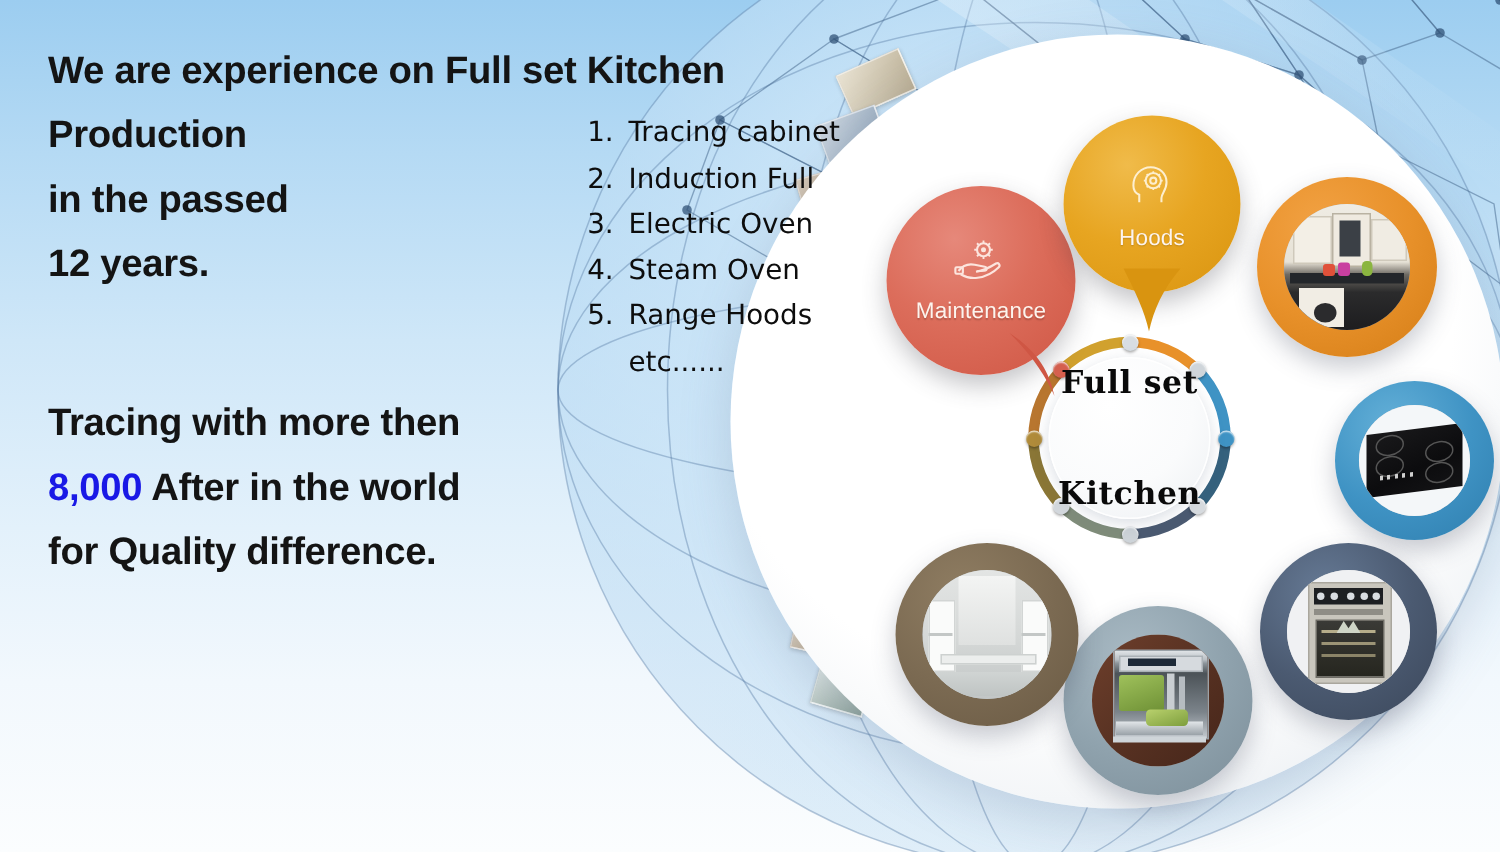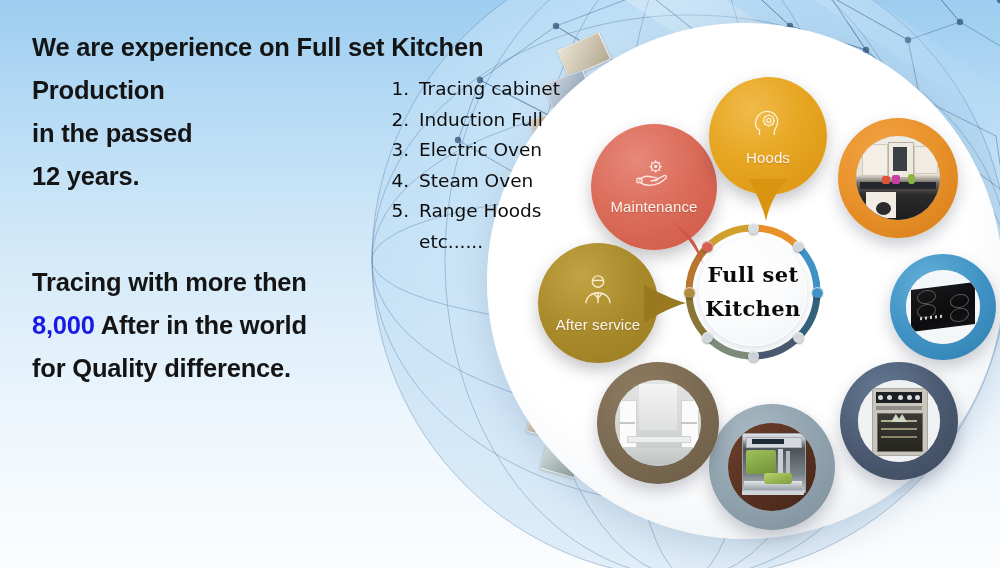--- a/index.html
+++ b/index.html
@@ -48,21 +48,21 @@
     box-shadow:0 10px 34px rgba(90,110,140,.22);
   }
 
   
   .hub{position:absolute;left:683px;top:222px;width:140px;height:140px;}
   .hub-ring{position:absolute;inset:0;}
   .hub-inner{
     position:absolute;left:16px;top:16px;width:108px;height:108px;border-radius:50%;
     background:radial-gradient(circle at 38% 30%,#ffffff 0%,#fafbfc 55%,#eceff2 100%);
     box-shadow:0 3px 10px rgba(70,90,120,.20), inset 0 0 0 1px rgba(255,255,255,.9);
-    display:flex;flex-direction:column;align-items:center;justify-content:center;
+    display:flex;flex-direction:column;align-items:center;justify-content:space-between;
   }
   .hub-inner span{
     font-family:"DejaVu Serif", serif;font-weight:bold;color:#0a0a0a;
     font-size:21px;line-height:34px;letter-spacing:.4px;
   }
   .hub-dot{
     position:absolute;width:11px;height:11px;border-radius:50%;
     box-shadow:0 1px 2px rgba(0,0,0,.35), inset 0 1px 1px rgba(255,255,255,.75);
   }
 
@@ -281,36 +281,20 @@
           <path d="M21 9.6v1.8M21 22.6v1.8M28.4 17h-1.8M15.4 17h-1.8M26.2 11.8l-1.3 1.3M17.1 20.9l-1.3 1.3M26.2 22.2l-1.3-1.3M17.1 13.1l-1.3-1.3"></path>
         </g>
       </svg>
     </span>
     <span class="lbl">Hoods</span>
     <svg style="position:absolute;left:38px;top:100px;" width="46" height="48" viewBox="0 0 46 48">
       <path d="M2 2 C10 18 16 30 19 44 C22 30 28 16 40 2 Z" fill="#d99410"></path>
     </svg>
   </div>
 
-  <div class="bubble" style="left:538px;top:243px;width:120px;height:120px;
-              background:radial-gradient(circle at 36% 28%,#c3a445 0%,#ab8c2c 46%,#98791f 100%);">
-    <span class="ico">
-      <svg width="32" height="34" viewBox="0 0 36 38" fill="none" stroke="#fdf3d8" stroke-width="1.6">
-        <circle cx="18" cy="9.5" r="6.4"></circle>
-        <path d="M11.8 8.2h12.4"></path>
-        <path d="M4.5 34c0-7 6-12 13.5-12s13.5 5 13.5 12"></path>
-        <path d="M18 22v12"></path>
-        <path d="M13.4 23.2 18 28l4.6-4.8"></path>
-      </svg>
-    </span>
-    <span class="lbl">After service</span>
-    <svg style="position:absolute;left:104px;top:38px;" width="46" height="48" viewBox="0 0 46 48">
-      <path d="M2 4 C18 12 30 18 44 22 C30 26 18 32 2 42 Z" fill="#98791f"></path>
-    </svg>
-  </div>
 
   <div class="photo" style="left:838px;top:118px;width:120px;height:120px;
               background:radial-gradient(circle at 36% 28%,#f2a244 0%,#e8912a 50%,#d47d16 100%);">
     <svg class="ph-tail" style="left:-16px;top:78px;" width="40" height="40" viewBox="0 0 40 40">
       <path d="M36 4 C22 12 12 22 4 36 C18 32 30 22 36 4 Z" fill="#d47d16"></path>
     </svg>
     <div class="hole" style="width:84px;height:84px;">
       <div class="ph-img" style="background:linear-gradient(180deg,#efece4 0%,#e7e2d6 46%,#6e6a63 56%,#2b2b2c 70%,#1d1d1f 100%);"></div>
       <div style="position:absolute;left:6px;top:8px;width:24px;height:30px;background:#f3efe6;border:1px solid #cfc9bb;"></div>
       <div style="position:absolute;left:32px;top:6px;width:24px;height:34px;background:#efeae0;border:1px solid #b9b2a2;"></div>

